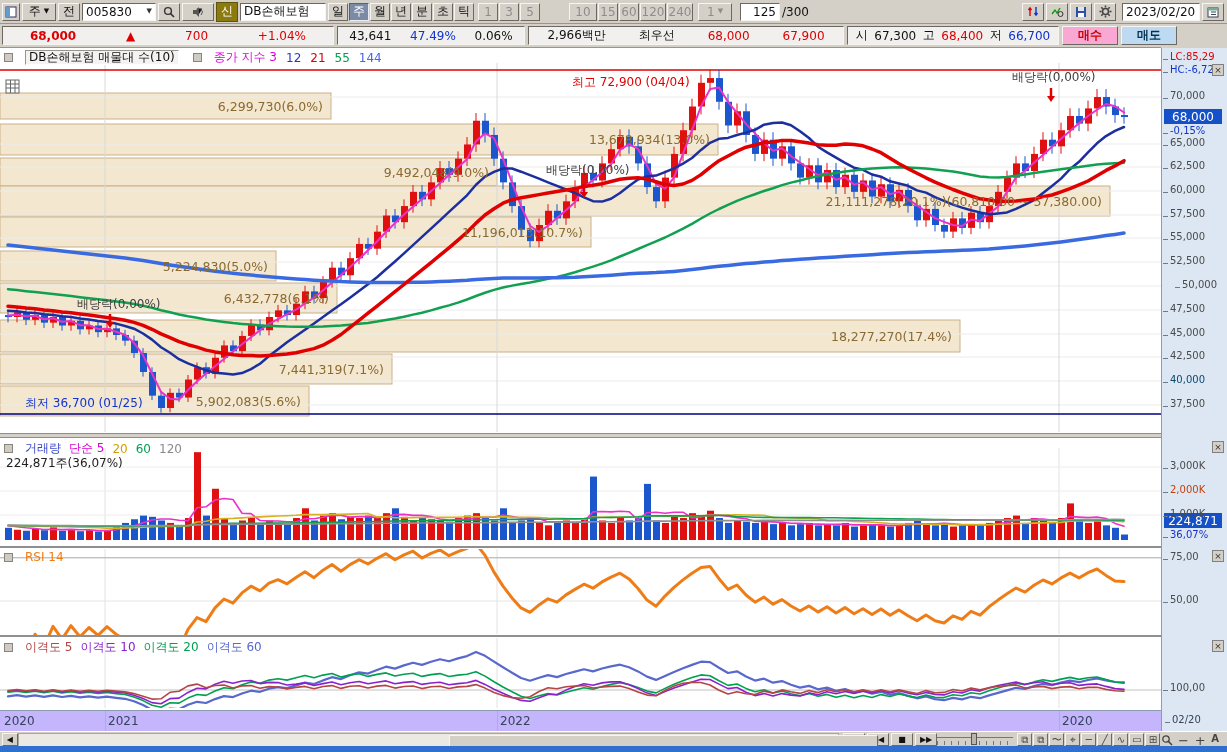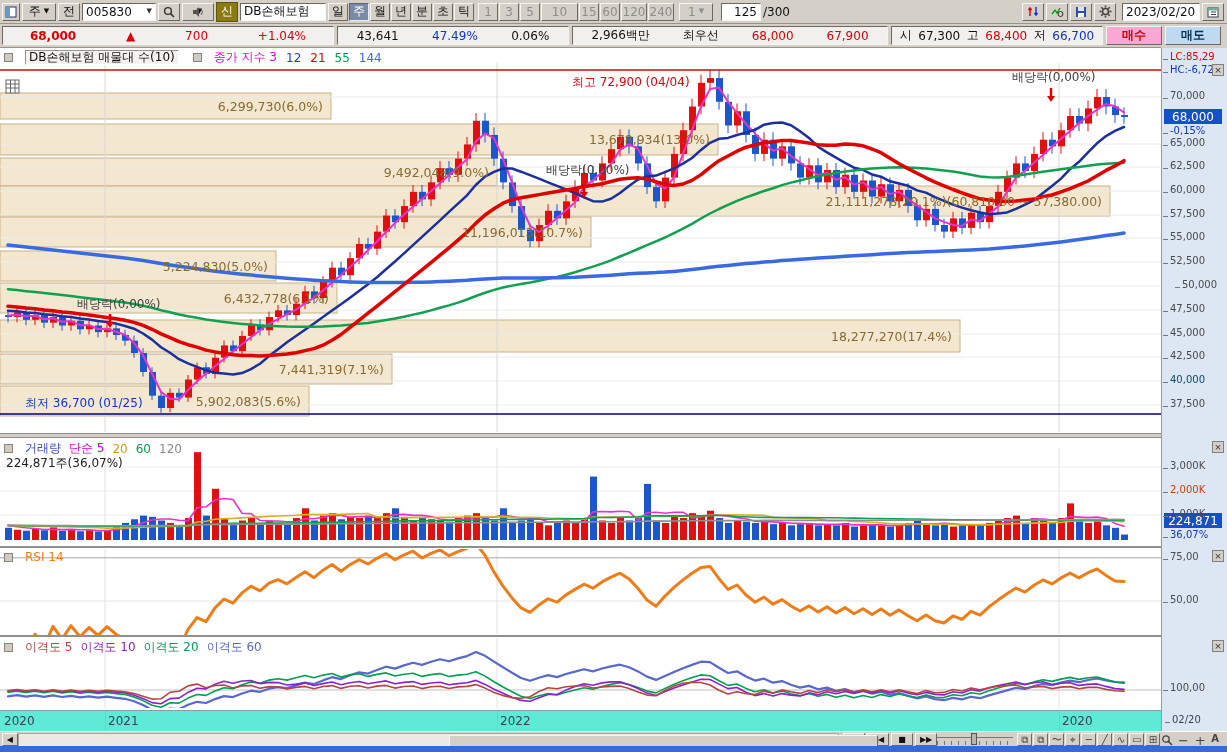--- a/index.html
+++ b/index.html
@@ -25,21 +25,21 @@
   .axl{position:absolute;left:8px;color:#4a4a4a;font-size:10px;white-space:nowrap;}
   .axl::before{content:"";position:absolute;left:-7px;top:8px;width:5px;height:1px;background:#6a7a90;}
   .hbox{position:absolute;left:2px;width:58px;height:15px;background:#1450c8;color:#fff;
         font-size:12px;display:flex;align-items:center;justify-content:center;}
   .xbtn{position:absolute;left:50px;width:12px;height:12px;background:#d4d0c8;border:1px solid #808080;
         font-size:9px;line-height:10px;text-align:center;color:#333;box-sizing:border-box;}
   svg{position:absolute;}
   .phdr{position:absolute;display:flex;align-items:center;gap:8px;font-size:12px;white-space:nowrap;}
   .sq{width:7px;height:7px;background:#cfcbc4;border:1px solid #8a857c;display:inline-block;margin-right:4px;}
   .divider{position:absolute;left:0;width:1161px;background:#d4d0c8;border-top:1px solid #8f8f8f;border-bottom:1px solid #8f8f8f;box-sizing:border-box;}
-  #timeline{position:absolute;left:0;top:710px;width:1161px;height:21px;background:#5eead4;border-top:1px solid #8b9bb0;box-sizing:border-box;}
+  #timeline{position:absolute;left:0;top:710px;width:1161px;height:21px;background:#c4b5fd;border-top:1px solid #8b9bb0;box-sizing:border-box;}
   .tlabel{position:absolute;top:3px;color:#33435a;font-size:12px;}
   .tsep{position:absolute;top:0;width:1px;height:20px;background:#a5b5c8;}
   #scrollrow{position:absolute;left:0;top:731px;width:1227px;height:15px;background:#d4d0c8;border-top:1px solid #fff;display:flex;align-items:center;}
   .sbtn{width:22px;height:13px;font-size:8px;}
   #sthumb{position:absolute;left:430px;top:1px;width:427px;height:12px;background:#d4d0c8;
         border:1px solid;border-color:#f7f5f1 #6d675f #6d675f #f7f5f1;}
   #strack{position:relative;height:14px;width:840px;background:#ece9e4;border:1px solid #aaa69e;box-sizing:border-box;}
   #bottomedge{position:absolute;left:0;top:746px;width:1227px;height:6px;background:#2f6fd0;}
   .tool{width:15px;height:13px;font-size:10px;padding:0 1px;color:#444;}
   .badge{width:20px;height:18px;background:#8a7a10;border:1px solid #5f540a;color:#fff;display:flex;align-items:center;justify-content:center;}
@@ -91,21 +91,21 @@
         <span class="b" style="width: 20px;">월</span>
         <span class="b" style="width: 20px;">년</span>
         <span class="b" style="width: 20px;">분</span>
         <span class="b" style="width: 20px;">초</span>
         <span class="b" style="width: 20px;">틱</span>
       </span>
     <span id="minuteBtns" class="row" style="gap:1px;margin-left:2px">
         <span class="b dis" style="width: 20px;">1</span>
         <span class="b dis" style="width: 20px;">3</span>
         <span class="b dis" style="width: 20px;">5</span>
-        <span class="b dis" style="width: 37px;">10</span>
+        <span class="b dis" style="width: 28px; margin-left: 28px;">10</span>
         <span class="b dis" style="width: 20px;">15</span>
         <span class="b dis" style="width: 20px;">60</span>
         <span class="b dis" style="width: 26px;">120</span>
         <span class="b dis" style="width: 26px;">240</span>
       </span>
     <span class="b dis" style="width:34px;margin-left:3px">
         <span>1</span>
         <span class="arw">▼</span>
       </span>
     <span class="inset" style="width:40px;justify-content:flex-end;margin-left:6px">125</span>
@@ -157,21 +157,21 @@
     </span>
   </div>
 
   <div id="tb2">
     <span class="seg" style="width:332px;justify-content:space-around">
       <span class="red" style="font-weight:bold">68,000</span>
       <span class="red">▲</span>
       <span class="red">700</span>
       <span class="red">+1.04%</span>
     </span>
-    <span class="seg" style="width:232px;justify-content:space-around">
+    <span class="seg" style="width:188px;justify-content:space-around">
       <span class="blk">43,641</span>
       <span class="blu">47.49%</span>
       <span class="blk">0.06%</span>
     </span>
     <span class="seg" style="width:316px;justify-content:space-around">
       <span class="blk">2,966백만</span>
       <span class="blk">최우선</span>
       <span class="red">68,000</span>
       <span class="red">67,900</span>
     </span>

